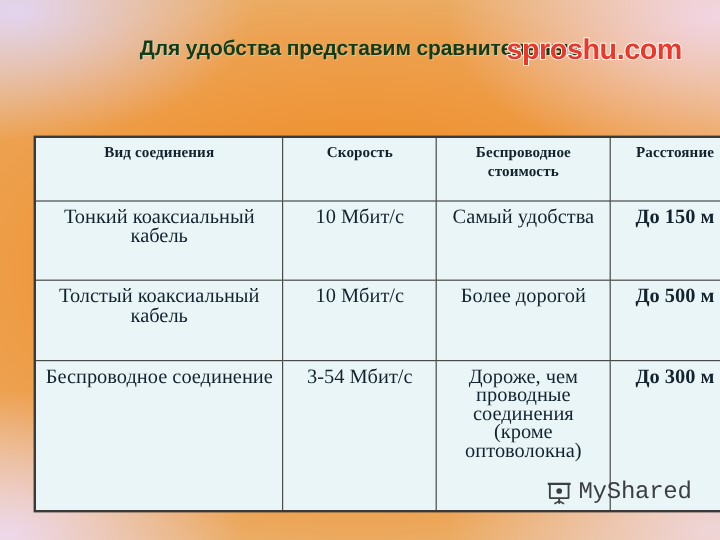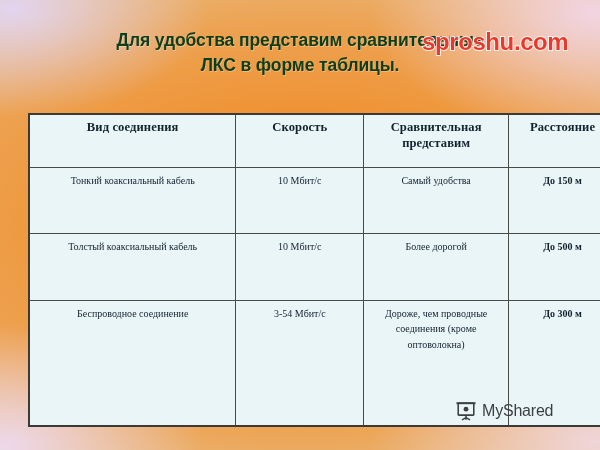--- a/index.html
+++ b/index.html
@@ -83,21 +83,21 @@
   table.cmp col.c3 { width: 95px; }
 
   table.cmp th, table.cmp td {
     border-right: 1.5px solid #4a4a48;
     border-bottom: 1.5px solid #4a4a48;
     text-align: center;
     vertical-align: top;
     padding: 5px 4px 2px 4px;
     color: #12232e;
     font-family: "Liberation Serif", serif;
-    font-size: 10px;
+    font-size: 17px;
     line-height: 15.5px;
   }
   table.cmp th:last-child, table.cmp td:last-child { border-right: none; margin-left: 15px; }
   table.cmp tr.last-row td { border-bottom: none; }
 
   table.cmp th {
     font-weight: bold;
     font-size: 12.6px;
     letter-spacing: 0.1px;
   }
@@ -117,54 +117,53 @@
   .myshared {
     position: absolute;
     left: 455px;
     top: 400px;
     display: flex;
     align-items: center;
     gap: 5px;
     pointer-events: none;
   }
   .myshared .ms-text {
-    font-family: Liberation Sans, sans-serif;
-    font-size: 16px;
+    font-family: Liberation Mono, monospace;
+    font-size: 20px;
     font-weight: normal;
     color: #3c3f42;
     letter-spacing: -0.2px;
     line-height: 20px;
   }
   .ms-icon { display:block; }
 </style>
 </head>
 <body>
 
 <div id="slide">
 
   <div class="title-block">
     <span class="title-line">Для удобства представим сравнительные</span>
-    <span class="title-line">ЛКС в форме таблицы.</span>
   </div>
 
   <div class="watermark">sproshu.com</div>
 
   <div class="table-wrap">
     <table class="cmp">
       <colgroup>
         <col class="c0">
           <col class="c1">
           <col class="c2">
           <col class="c3">
       </colgroup>
       <thead>
         <tr class="r-head">
           <th>Вид соединения</th>
           <th>Скорость</th>
-          <th>Сравнительная представим</th>
+          <th>Беспроводное стоимость</th>
           <th>Расстояние</th>
         </tr>
       </thead>
       <tbody>
         <tr class="r0">
           <td class="kind">Тонкий коаксиальный кабель</td>
           <td class="speed">10 Мбит/с</td>
           <td class="cost">Самый удобства</td>
           <td class="dist">До 150 м</td>
         </tr>

